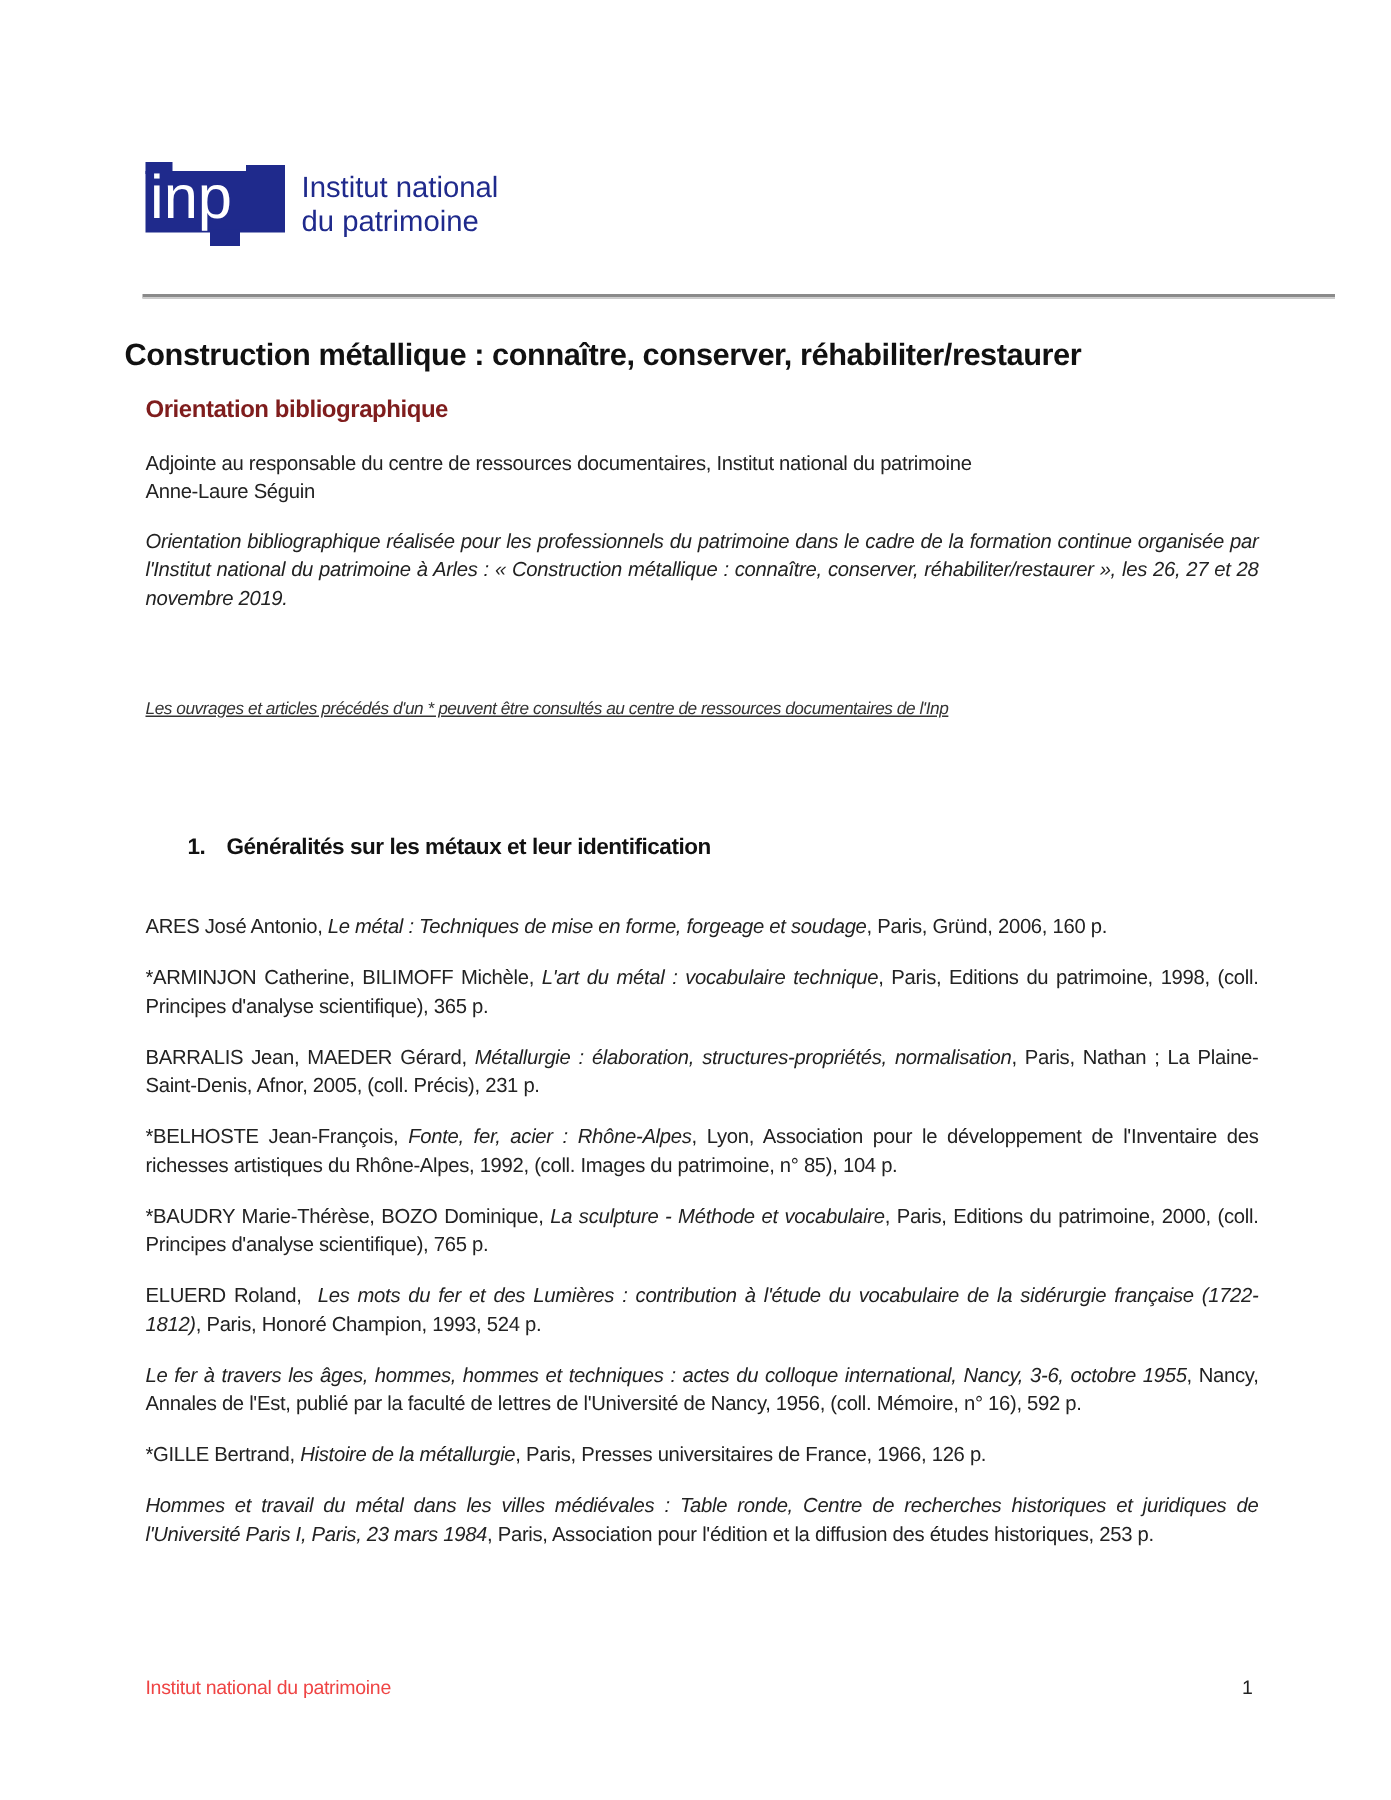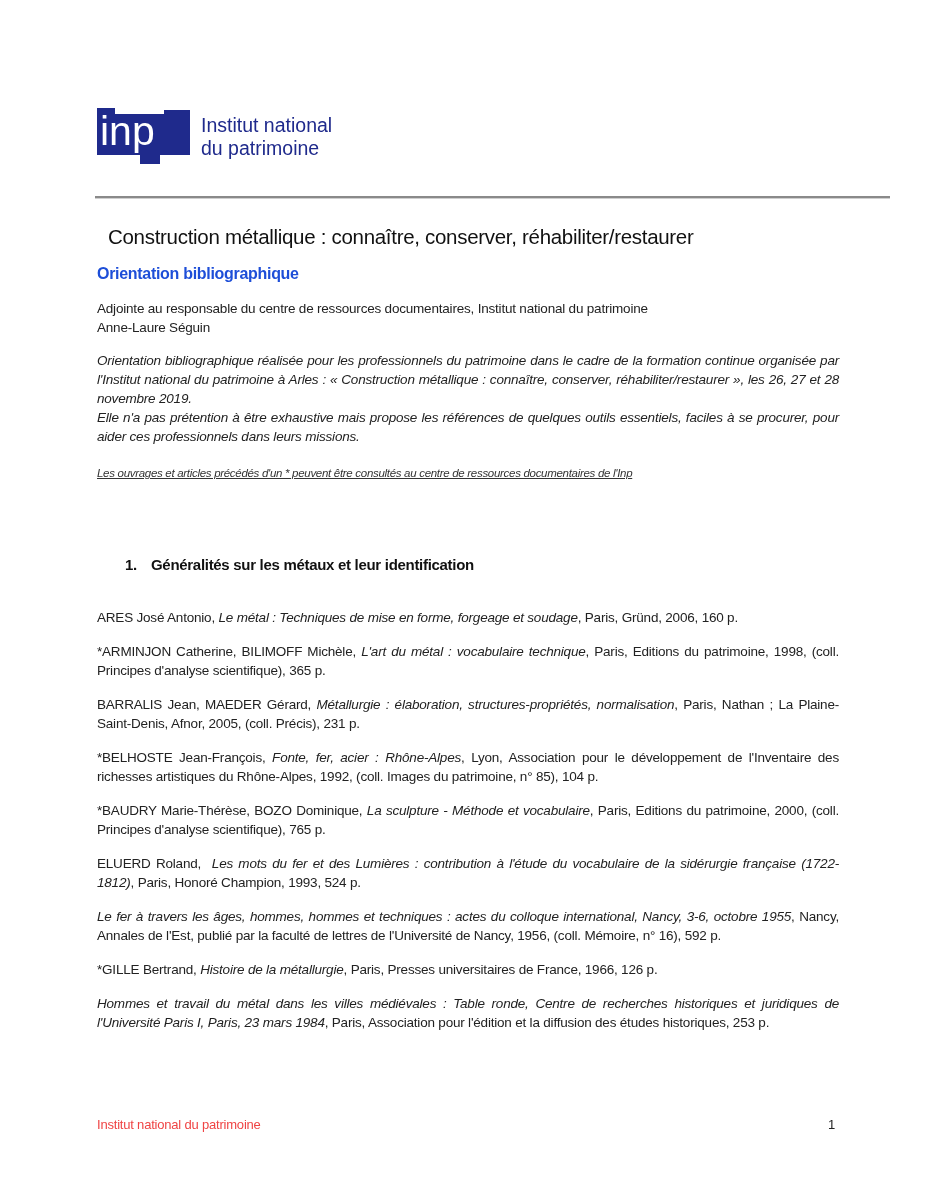--- a/index.html
+++ b/index.html
@@ -65,35 +65,35 @@
       position: absolute;
       left: 95px;
       top: 196px;
       width: 795px;
       height: 2px;
       background: #8a8a8a;
       border-bottom: 1px solid #cfcfcf;
     }
     .title {
       position: absolute;
-      left: 108px;
+      left: 83px;
       top: 225px;
       font-size: 20.5px;
-      font-weight: normal;
+      font-weight: bold;
       color: #111;
       letter-spacing: -0.3px;
       white-space: nowrap;
     }
     .subtitle {
       position: absolute;
       left: 97px;
       top: 265px;
       font-size: 16px;
       font-weight: bold;
-      color: #1d4ed8;
+      color: #7f1d1d;
       letter-spacing: -0.3px;
     }
     .author {
       position: absolute;
       left: 97px;
       top: 299px;
       font-size: 13.5px;
       line-height: 19px;
       color: #222;
       letter-spacing: -0.2px;
@@ -191,21 +191,20 @@
   <div class="title">Construction métallique : connaître, conserver, réhabiliter/restaurer</div>
   <div class="subtitle">Orientation bibliographique</div>
 
   <div class="author">
     <div>Adjointe au responsable du centre de ressources documentaires, Institut national du patrimoine</div>
     <div>Anne-Laure Séguin</div>
   </div>
 
   <div class="intro">
     <p>Orientation bibliographique réalisée pour les professionnels du patrimoine dans le cadre de la formation continue organisée par l'Institut national du patrimoine à Arles : « Construction métallique : connaître, conserver, réhabiliter/restaurer », les 26, 27 et 28 novembre 2019.</p>
-    <p>Elle n'a pas prétention à être exhaustive mais propose les références de quelques outils essentiels, faciles à se procurer, pour aider ces professionnels dans leurs missions.</p>
   </div>
 
   <div class="note">Les ouvrages et articles précédés d'un * peuvent être consultés au centre de ressources documentaires de l'Inp</div>
 
   <div class="section-heading">
     <span class="num">1.</span><span>Généralités sur les métaux et leur identification</span>
   </div>
 
   <div class="refs">
     <p class="ref"><span>ARES José Antonio, </span><i>Le métal : Techniques de mise en forme, forgeage et soudage</i><span>, Paris, Gründ, 2006, 160 p.</span></p>

